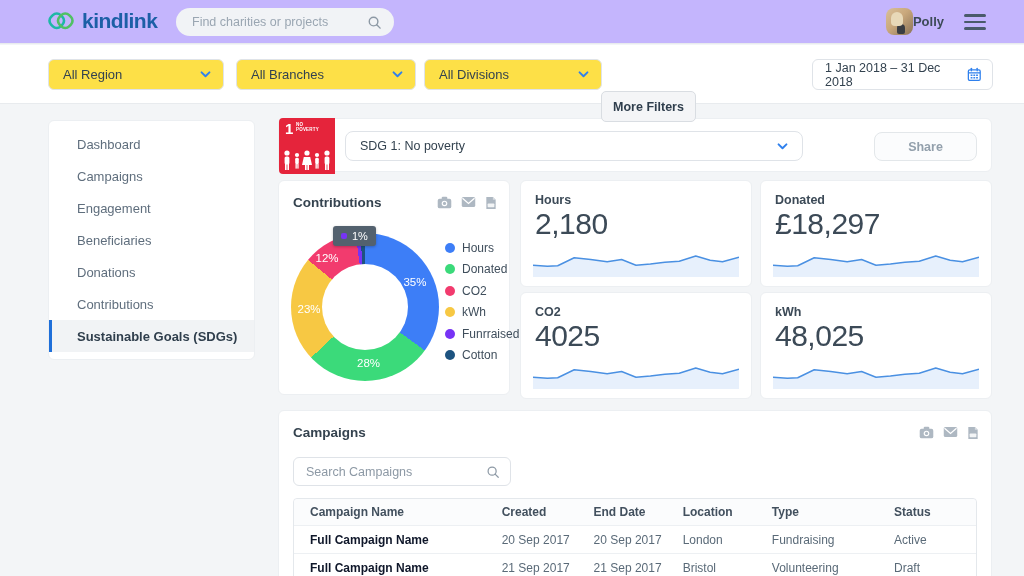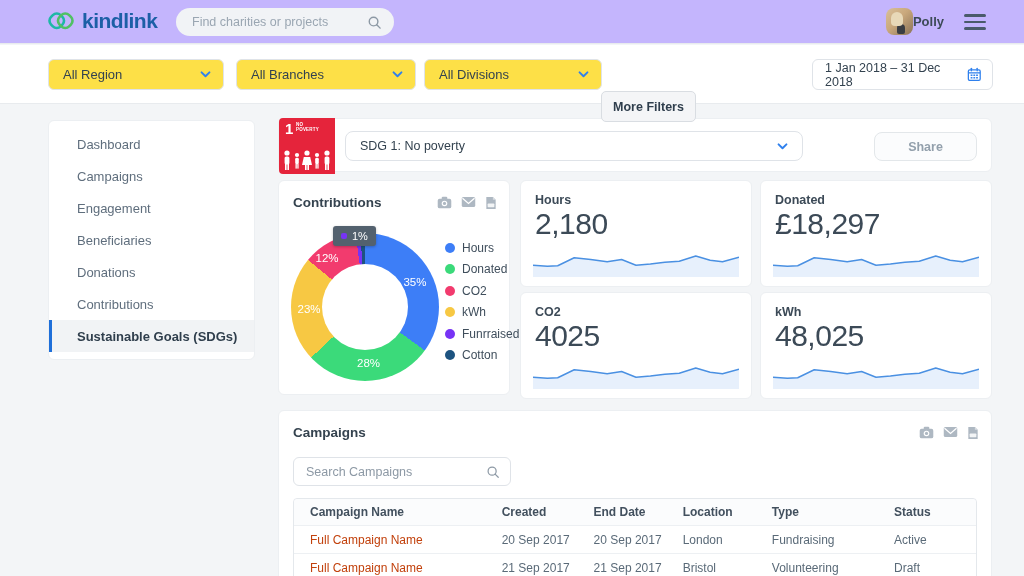--- a/index.html
+++ b/index.html
@@ -144,21 +144,21 @@
   }
   .trow {
     display:grid; grid-template-columns:2.15fr 1.03fr 1fr 1fr 1.37fr 0.92fr;
     align-items:center; height:28px; padding:0 0 0 16px;
     border-top:1px solid #edf0f3; font-size:12px; color:#5a6a78; cursor:pointer;
   }
   .trow.thead {
     border-top:none; height:26px; background:#fbfcfd; border-radius:4px 4px 0 0;
     font-weight:bold; color:#42505e; cursor:default;
   }
-  .trow .cname { font-weight:normal; color:#c2410c; }
+  .trow .cname { font-weight:bold; color:#0f172a; }
   svg { display:block; }
 </style>
 </head>
 <body>
 
 <div class="topbar">
   <div class="logo">
     <svg width="30" height="28" viewBox="0 0 30 28">
       <rect x="4" y="7" width="13.5" height="13.5" rx="5.5" fill="none" stroke="#1db8a6" stroke-width="2.6" transform="rotate(45 10.75 13.75)"></rect>
       <rect x="12.5" y="7" width="13.5" height="13.5" rx="5.5" fill="none" stroke="#4fc163" stroke-width="2.6" transform="rotate(45 19.25 13.75)"></rect>

